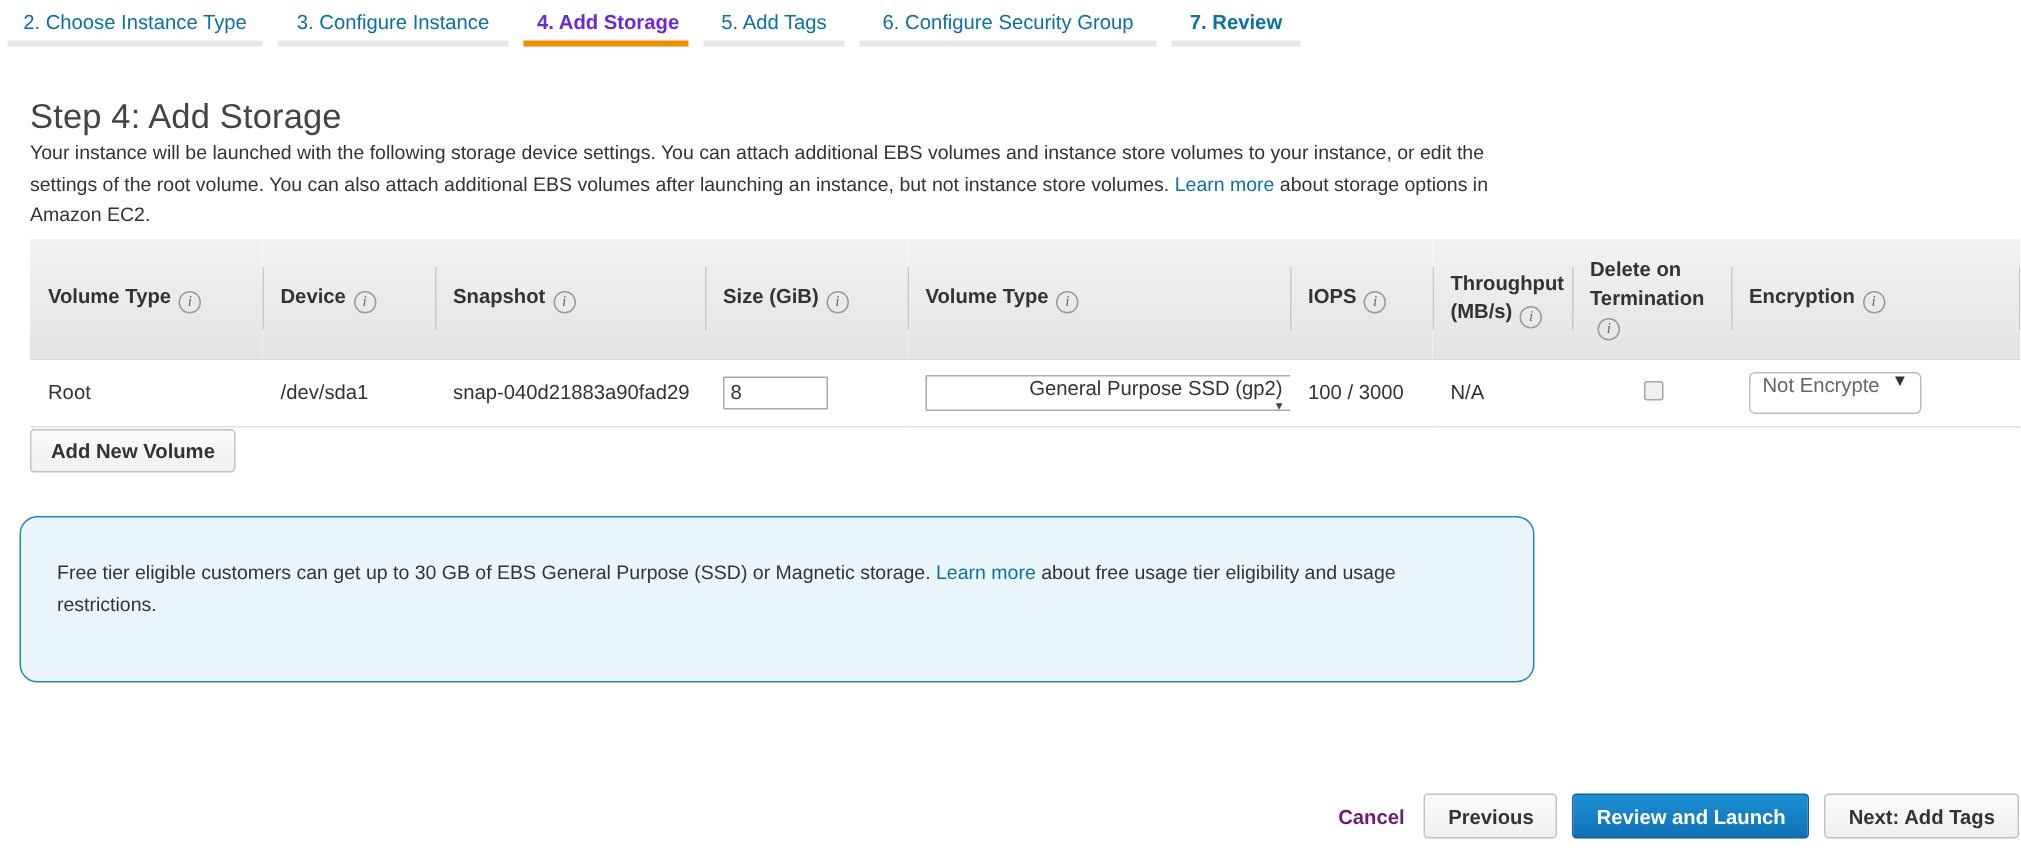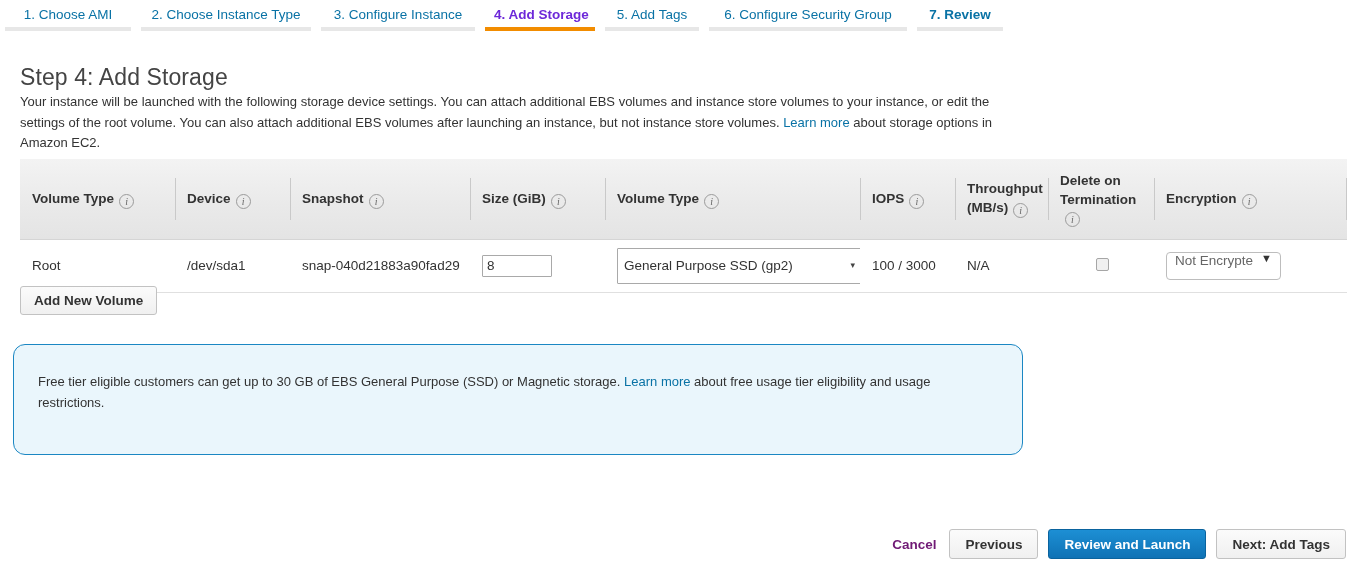--- a/index.html
+++ b/index.html
@@ -166,31 +166,32 @@
     border-radius: 1px;
     padding: 1px 4px;
     font-family: "Liberation Sans", sans-serif;
     font-size: 13.5px;
     color: #333333;
     background: #ffffff;
     outline: none;
   }
   .voltype-select {
     width: 245px;
-    height: 36px;
+    height: 24px;
     border: 1px solid #a9a9a9;
     border-radius: 1px;
     background: #ffffff;
     font-size: 13.5px;
     color: #333333;
     padding: 0 6px;
     display: flex;
-    align-items: center;
+    align-items: flex-end;
     justify-content: space-between;
     cursor: pointer;
+    flex-direction: column;
   }
   .voltype-select .caret-small {
     font-size: 9px;
     color: #444444;
     line-height: 1;
   }
   .dot-checkbox {
     width: 13px;
     height: 13px;
     border: 1px solid #a6a6a6;
@@ -285,24 +286,20 @@
   }
   .actions .btn {
     height: 30px;
     padding: 0 15px;
   }
 </style>
 </head>
 <body>
 
 <div class="wizard-tabs" id="wizard-tabs">
-    <div class="wizard-tab" style="width: 136px;">
-      <span class="tab-label">1. Choose AMI</span>
-      <span class="tab-bar"></span>
-    </div>
     <div class="wizard-tab" style="width: 180px;">
       <span class="tab-label">2. Choose Instance Type</span>
       <span class="tab-bar"></span>
     </div>
     <div class="wizard-tab" style="width: 164px;">
       <span class="tab-label">3. Configure Instance</span>
       <span class="tab-bar"></span>
     </div>
     <div class="wizard-tab active" style="width: 120px;">
       <span class="tab-label">4. Add Storage</span>

